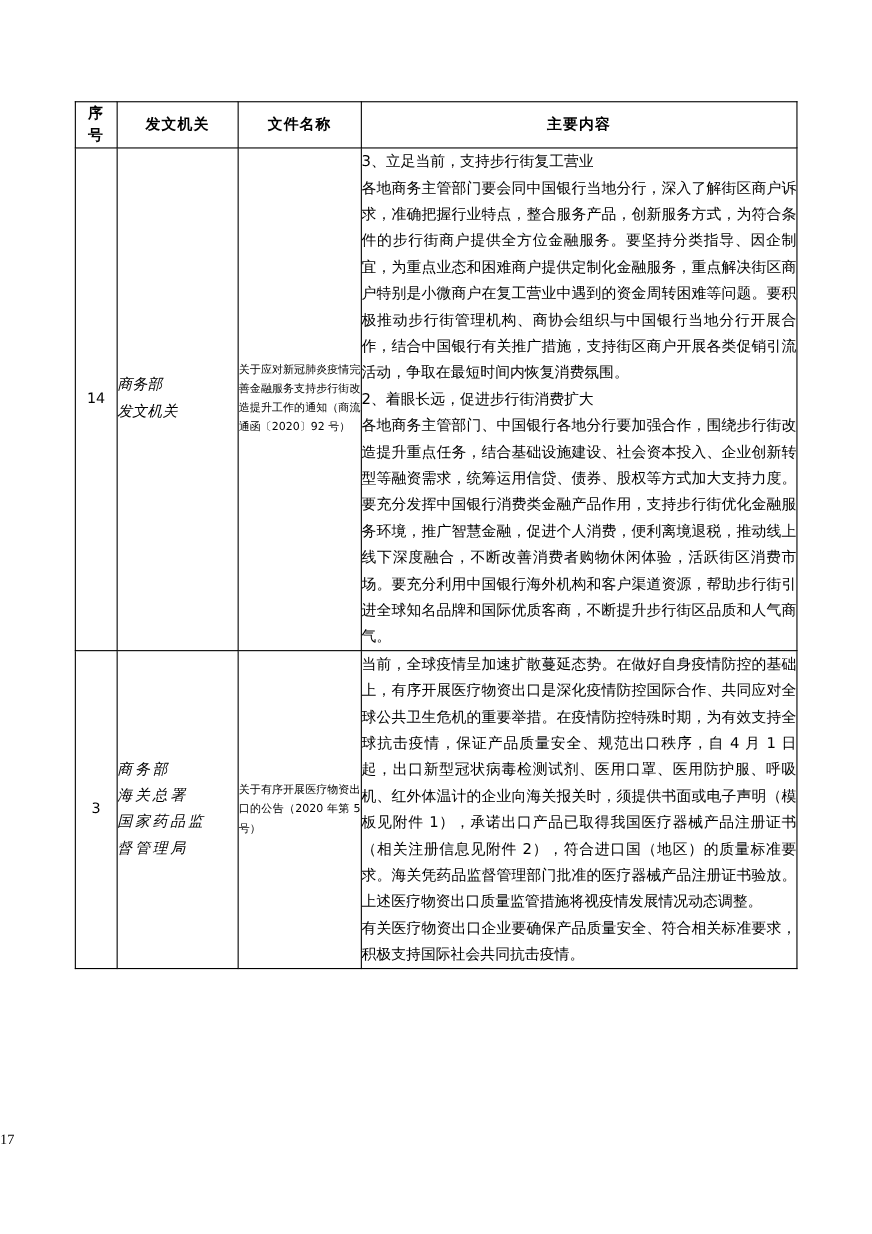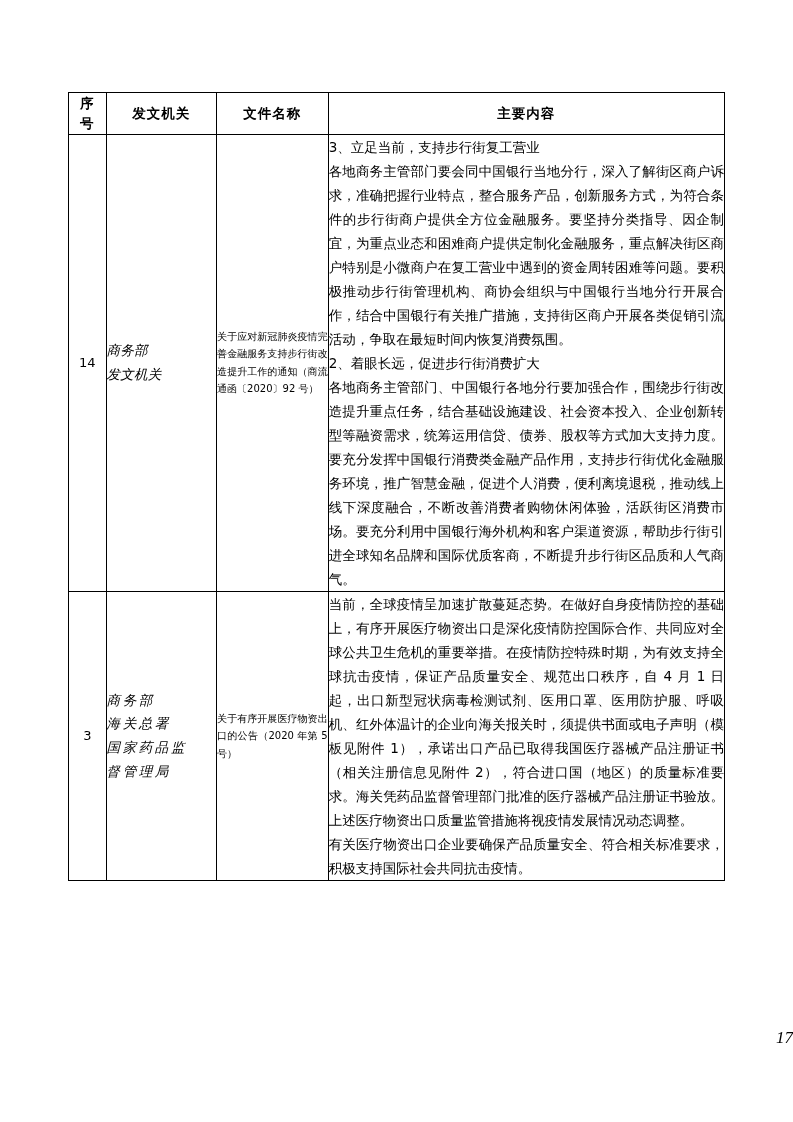--- a/index.html
+++ b/index.html
@@ -86,24 +86,23 @@
     text-justify: inter-ideograph;
   }
   td.main-cell p {
     margin: 0;
   }
   .page-number {
     position: absolute;
     left: 0;
     right: 0;
     top: 1028px;
-    text-align: right;
-    font-size: 17px;
+    text-align: left;
+    font-size: 13px;
     font-family: "Liberation Serif", serif;
-    font-style: italic;
   }
 </style>
 </head>
 <body>
 
 <div class="page">
 
   <table class="doc-table">
     <colgroup>
       <col class="col-seq">

